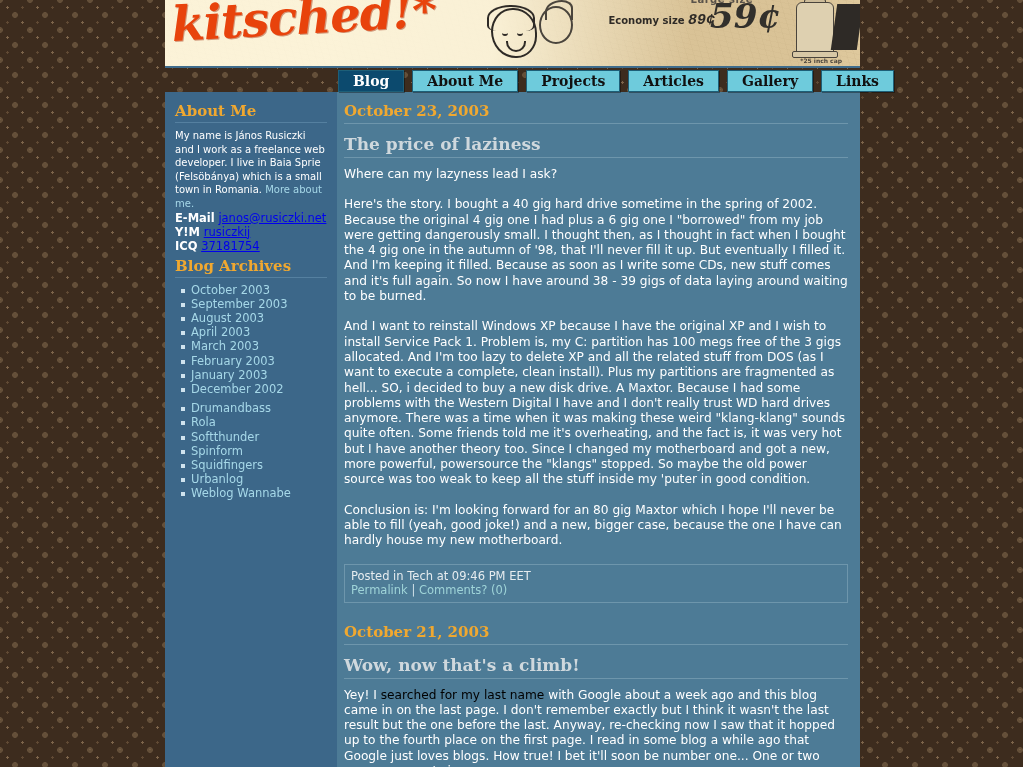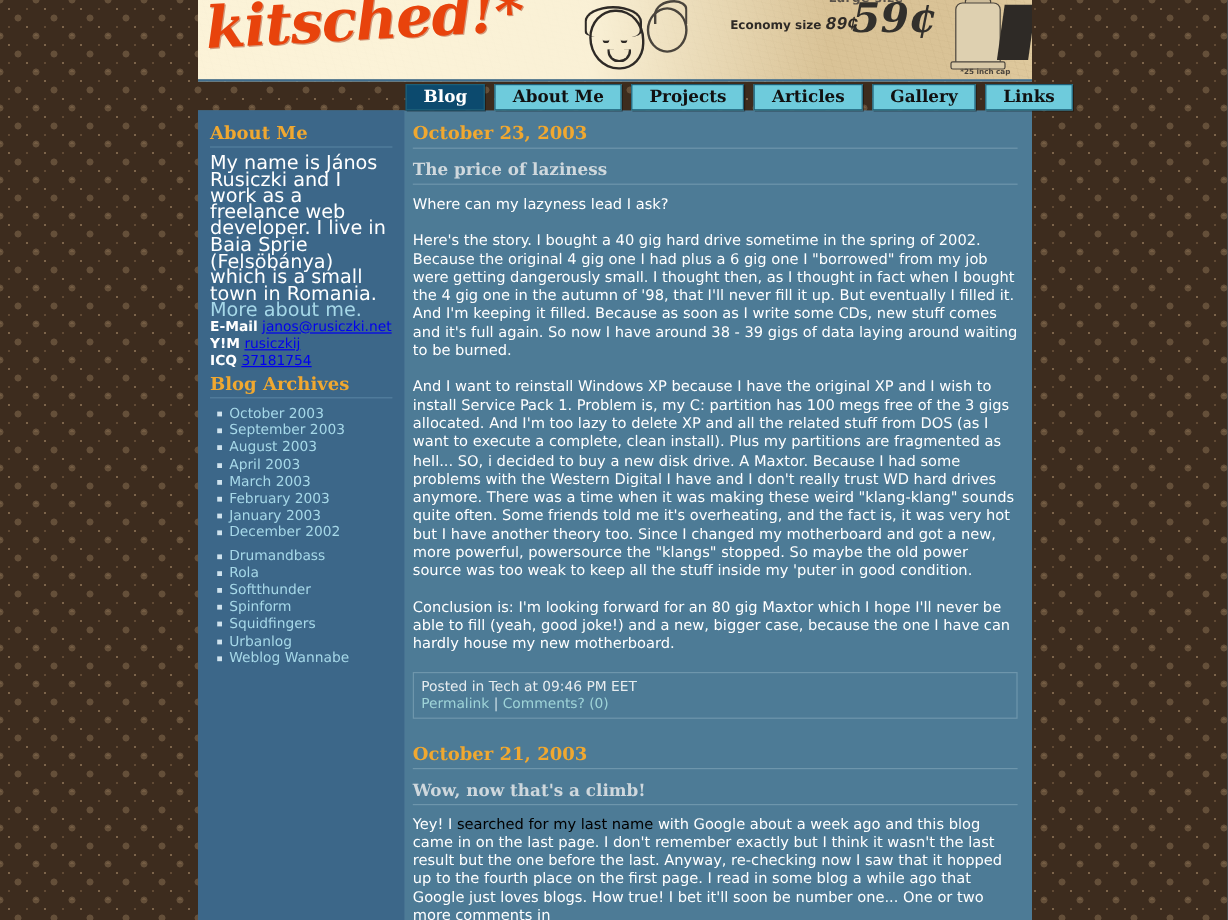--- a/index.html
+++ b/index.html
@@ -223,21 +223,21 @@
     font-family: "DejaVu Serif", serif;
     font-weight: bold;
     font-size: 15px;
     color: #f0a830;
     margin: 4px 0 3px 0;
     padding-bottom: 2px;
     border-bottom: 1px solid #5580a0;
   }
   .side-head.first { margin-top: 0; }
   .about-text {
-    font-size: 16px;
+    font-size: 10px;
     line-height: 13.6px;
     color: #ffffff;
     margin-top: 6px;
   }
   .about-text a, .side-list a { color: #a6d8e8; text-decoration: none; }
   .contact-row { font-size: 11.5px; line-height: 14px; color: #ffffff; }
   .contact-row b { color: #ffffff; text-align: right; }
   .side-list {
     list-style: none;
     margin: 6px 0 0 0;
@@ -266,21 +266,21 @@
     font-weight: bold;
     font-size: 15px;
     color: #f0a830;
     padding-bottom: 3px;
     border-bottom: 1px solid #6e96ac;
     margin-bottom: 10px;
   }
   .post-title {
     font-family: "DejaVu Serif", serif;
     font-weight: bold;
-    font-size: 14px;
+    font-size: 17px;
     color: #cfd8dd;
     padding-bottom: 3px;
     border-bottom: 1px solid #6e96ac;
     margin-bottom: 9px;
   }
   .post-body p {
     margin: 0 0 15px 0;
     font-size: 12.2px;
     line-height: 15.3px;
     color: #ffffff;

